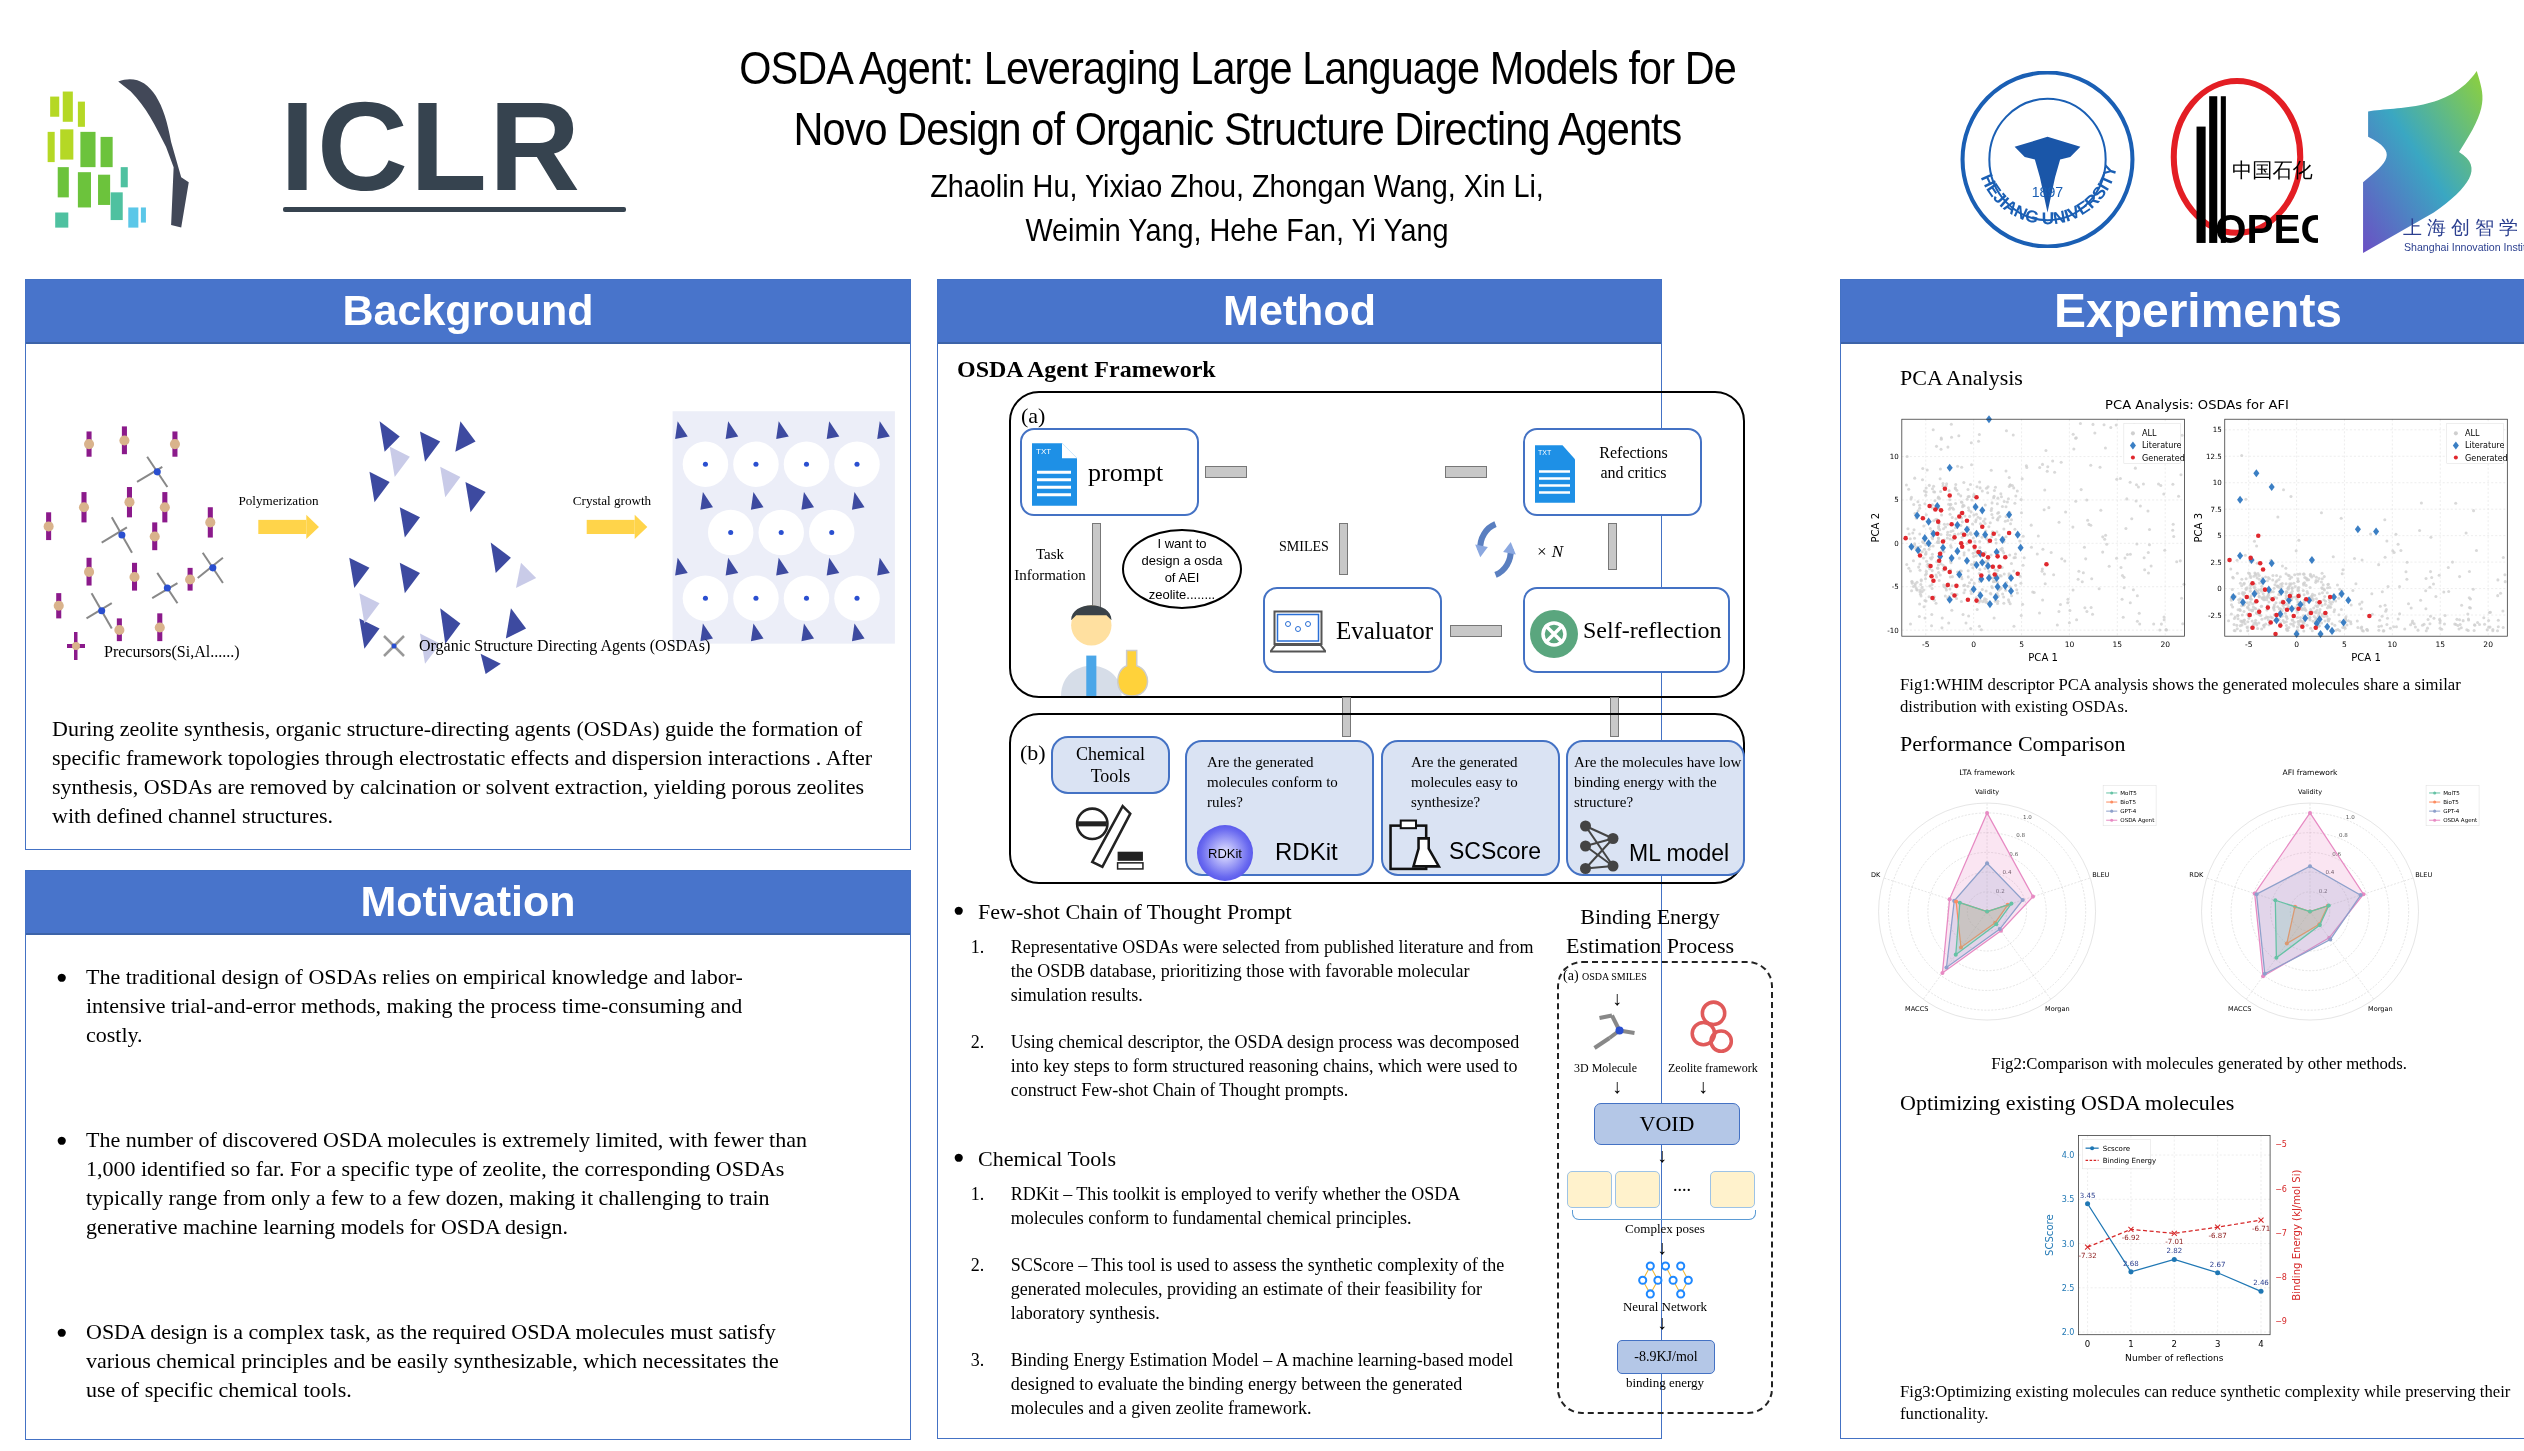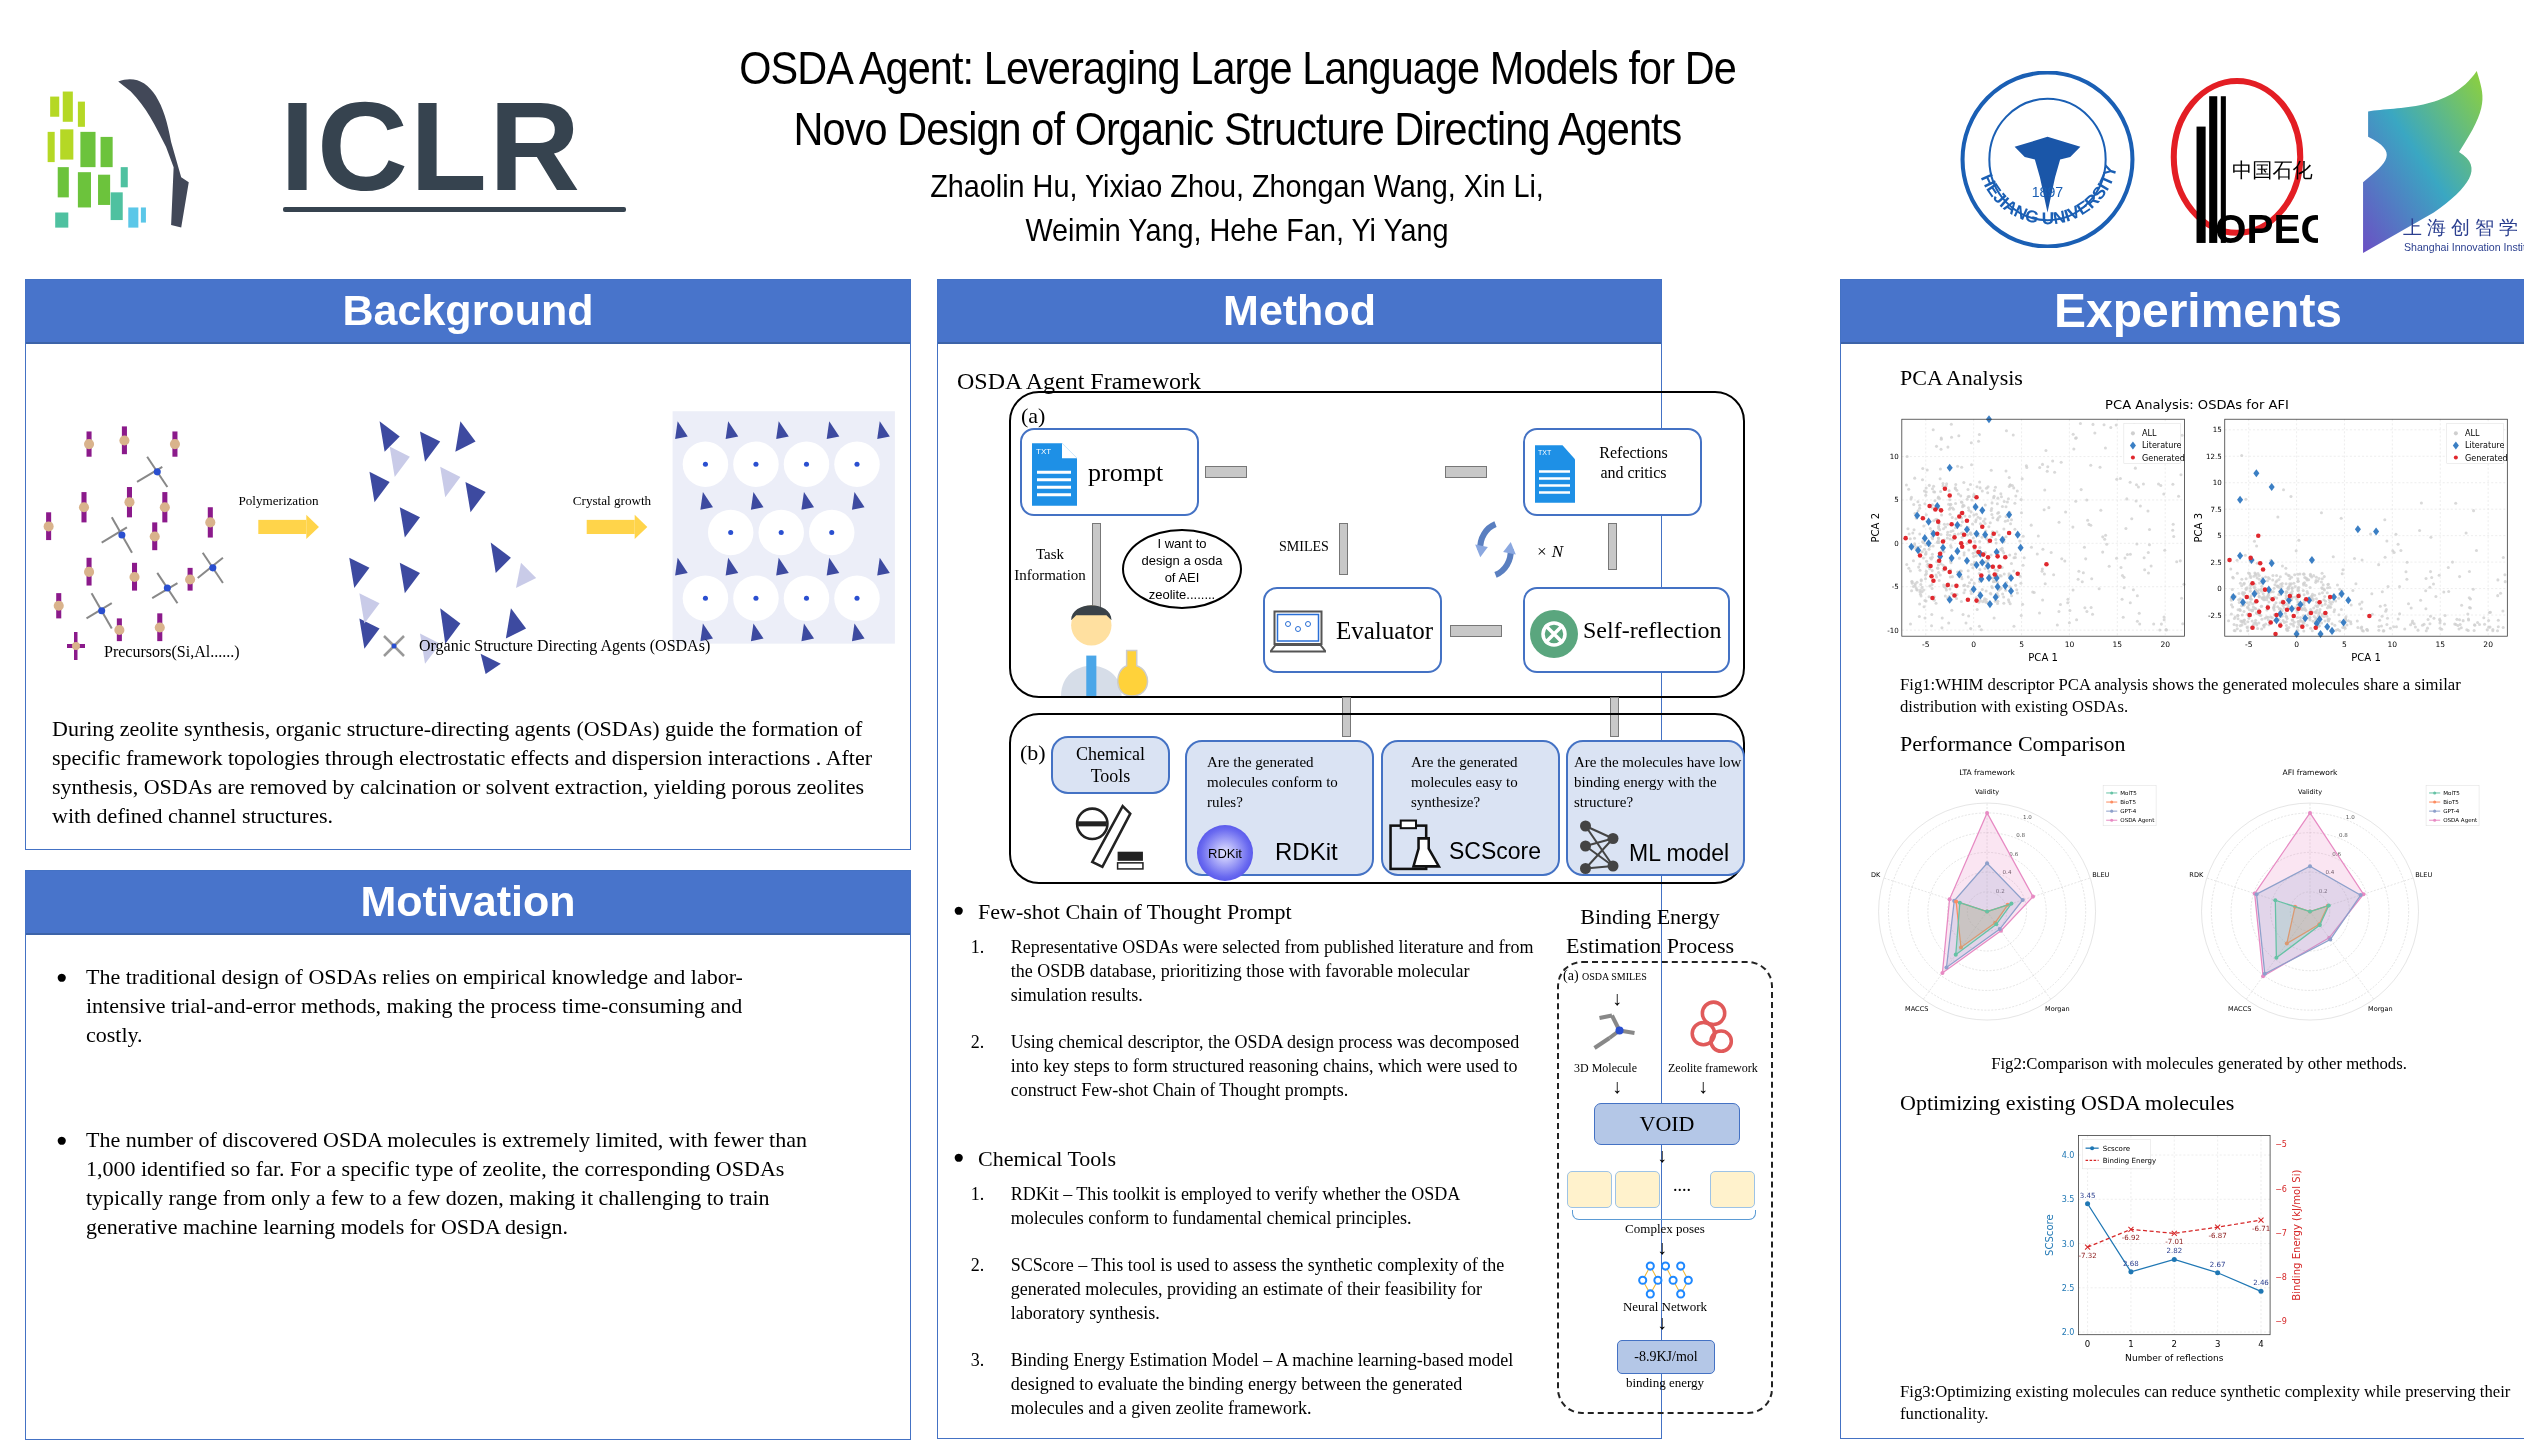--- a/index.html
+++ b/index.html
@@ -272,26 +272,27 @@
     <span style="font-size:16px;">Organic Structure Directing Agents (OSDAs)</span>
   </div>
   <div class="abs body-text" style="left:26px;top:434px;width:838px;">During zeolite synthesis, organic structure-directing agents (OSDAs) guide the formation of specific framework topologies through electrostatic effects and dispersion interactions . After synthesis, OSDAs are removed by calcination or solvent extraction, yielding porous zeolites with defined channel structures.</div>
 </div>
 
 <div class="abs panel" style="left:25px;top:870px;width:886px;height:570px;">
   <div class="panel-head" style="height:64px;line-height:61px;">Motivation</div>
   <ul class="bullet-list body-text" style="position:absolute;left:30px;top:91px;width:788px;">
     <li class="bullet" style="margin-bottom:76px;width:707px;">The traditional design of OSDAs relies on empirical knowledge and labor-intensive trial-and-error methods, making the process time-consuming and costly.</li>
     <li class="bullet" style="margin-bottom:76px;">The number of discovered OSDA molecules is extremely limited, with fewer than 1,000 identified so far. For a specific type of zeolite, the corresponding OSDAs typically range from only a few to a few dozen, making it challenging to train generative machine learning models for OSDA design.</li>
+    <li class="bullet" style="width:707px;">OSDA design is a complex task, as the required OSDA molecules must satisfy various chemical principles and be easily synthesizable, which necessitates the use of specific chemical tools.</li>
   </ul>
 </div>
 
 <div class="abs panel" style="left:937px;top:279px;width:725px;height:1160px;">
   <div class="panel-head" style="height:64px;line-height:61px;">Method</div>
-  <div class="abs sub-title" style="left:19px;top:88px;">OSDA Agent Framework</div>
+  <div class="abs sub-title" style="left:19px;top:76px;font-weight:bold;">OSDA Agent Framework</div>
 
   <div class="abs" style="left:71px;top:111px;width:732px;height:303px;border:2px solid #000;border-radius:30px;">
     <div class="abs" style="left:10px;top:10px;font-size:22px;">(a)</div>
 
     <div class="abs rbox" style="left:9px;top:35px;width:179px;height:88px;">
       <svg class="abs" style="left:10px;top:12.6px" width="45" height="63" viewBox="0 0 90 125">
           <path d="M0 0 H60 L90 30 V125 H0 Z" fill="#1e90e6"></path>
           <path d="M60 0 V30 H90" fill="#fff"></path>
           <g fill="#fff">
             <rect x="10" y="55" width="68" height="6"></rect>

